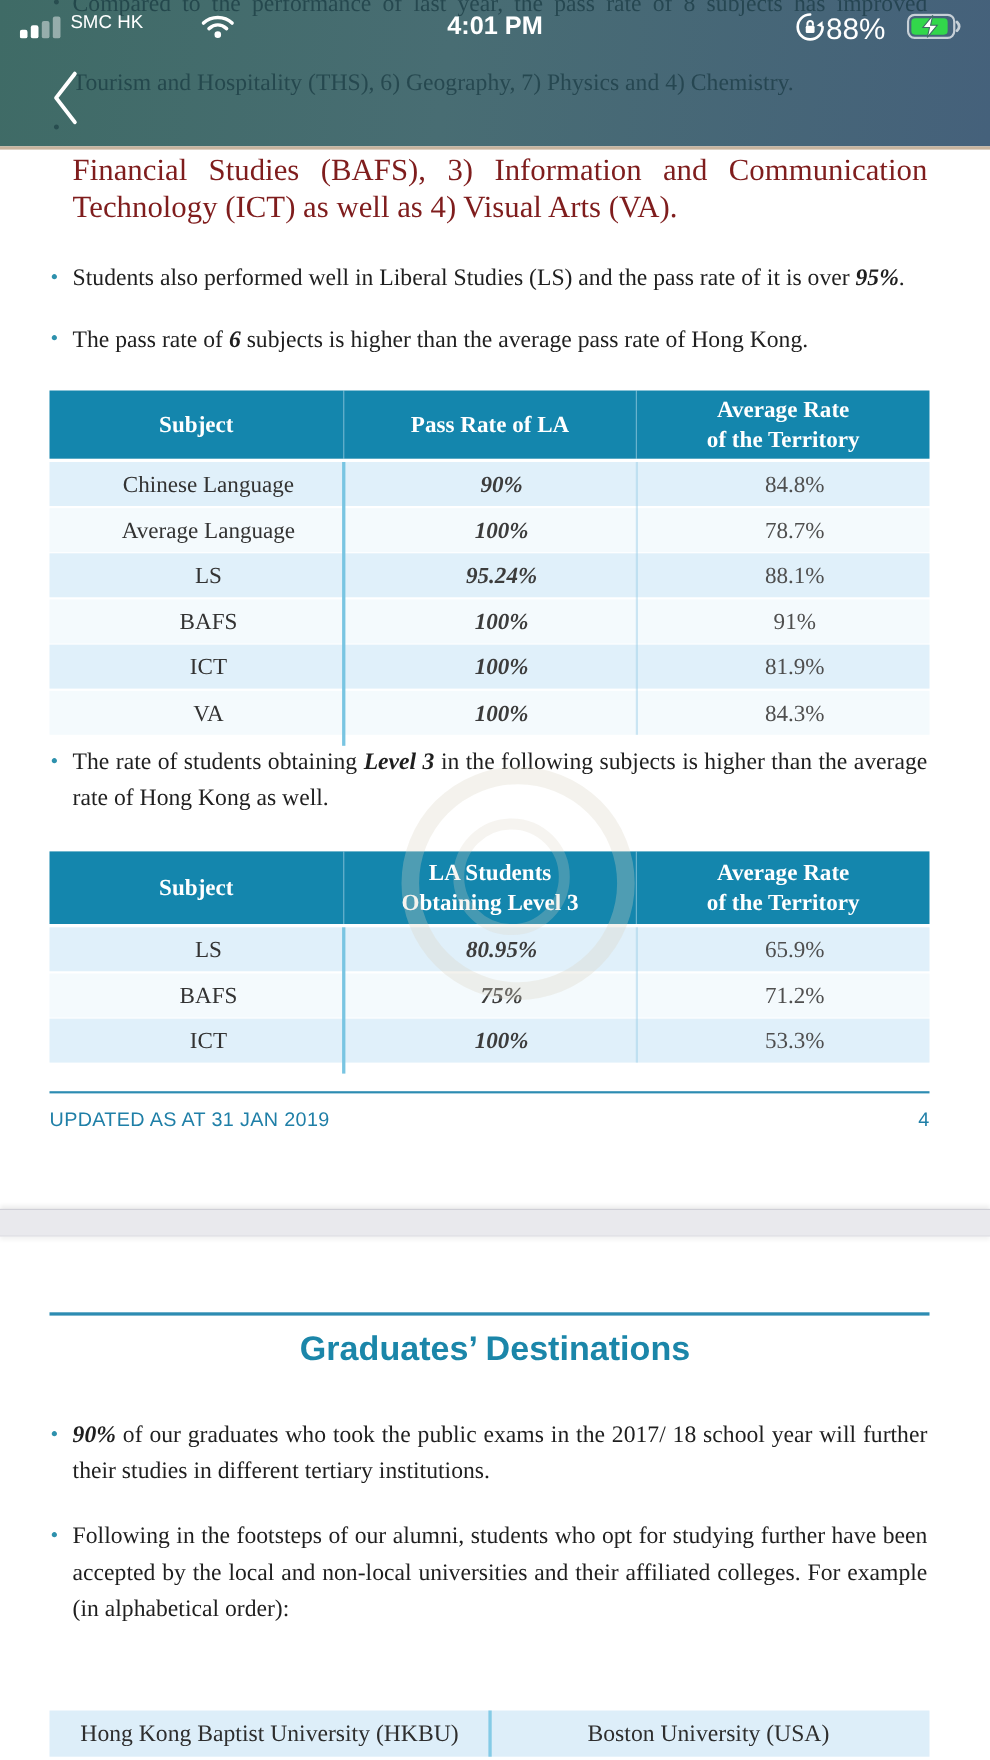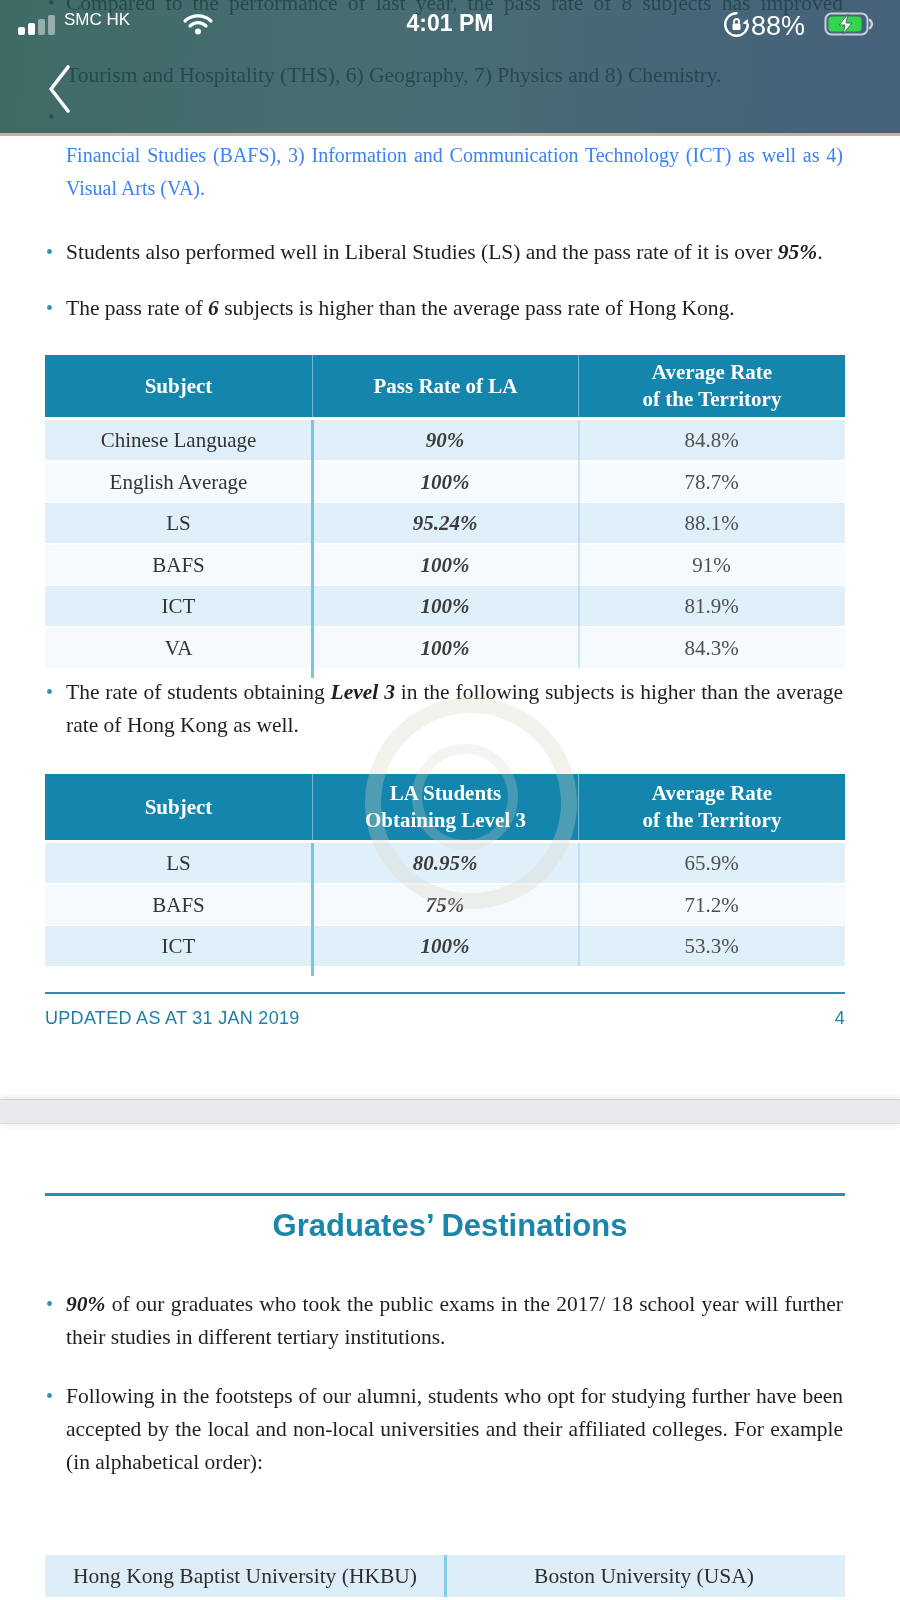--- a/index.html
+++ b/index.html
@@ -1,34 +1,34 @@
 <!DOCTYPE html>
 <html><head>
 <meta charset="utf-8">
 <style>
   html,body{margin:0;padding:0;background:#222;}
   .screen{position:relative;width:900px;height:1600px;margin:0 auto;background:#ffffff;
           overflow:hidden;font-family:"Liberation Serif",serif;color:#222;}
   
-  .para{position:absolute;left:66px;width:777px;font-size:20px;line-height:33px;
-        text-align:justify;color:#3b82f6;}
+  .para{position:absolute;left:66px;width:777px;font-size:28px;line-height:33px;
+        text-align:justify;color:#7f1d1d;}
   .bullet{position:absolute;left:66px;width:777px;font-size:21.5px;line-height:33px;
           text-align:justify;color:#1f1f1f;}
   .dot{position:absolute;left:-20px;top:0px;color:#2e91ad;font-size:20px;}
   .bi{font-weight:700;font-style:italic;}
   
   .tbl{position:absolute;left:45px;width:800px;margin-top:32px;}
   .thead{display:grid;grid-template-columns:267px 266px 267px;background:#1486ad;color:#fff;}
   .th{display:flex;flex-direction:column;justify-content:center;align-items:center;
       text-align:center;font-weight:700;font-size:21px;line-height:27px;}
   .th + .th{border-left:1px solid rgba(230,246,252,.45);}
   .h62 .th{min-height:62px;} .h66 .th{min-height:66px;}
   .tbody{margin-top:3px;position:relative;}
   .tr{display:grid;grid-template-columns:267px 266px 267px;height:40px;line-height:40px;
-      text-align:center;font-size:21px;margin-bottom:1.5px;}
+      text-align:center;font-size:21px;margin-bottom:1.5px;padding-left:11px;}
   .tr.odd{background:#e0f0fa;} .tr.even{background:#f4fafd;}
   .td.subj{color:#333;}
   .td.val{font-style:italic;font-weight:700;color:#3c3c3c;}
   .td.avg{color:#4f4f4f;}
   .vline1{position:absolute;left:266px;top:0;bottom:-10px;width:2.5px;background:#79c5e2;}
   .vline2{position:absolute;left:533px;top:0;bottom:0;width:1.5px;background:rgba(150,205,230,.45);}
   
   .rule{position:absolute;left:45px;width:800px;height:2px;background:#2d8cb2;}
   .footer{position:absolute;top:1008px;left:45px;width:800px;display:flex;
           justify-content:space-between;font-family:"Liberation Sans",sans-serif;
@@ -102,21 +102,21 @@
             <div>of the Territory</div>
         </div>
       </div>
       <div class="tbody">
         <div class="tr odd">
             <div class="td subj">Chinese Language</div>
             <div class="td val">90%</div>
             <div class="td avg">84.8%</div>
           </div>
         <div class="tr even">
-            <div class="td subj">English Average</div>
+            <div class="td subj">Average Language</div>
             <div class="td val">100%</div>
             <div class="td avg">78.7%</div>
           </div>
         <div class="tr odd">
             <div class="td subj">LS</div>
             <div class="td val">95.24%</div>
             <div class="td avg">88.1%</div>
           </div>
         <div class="tr even">
             <div class="td subj">BAFS</div>
@@ -208,21 +208,21 @@
         </div>
         <div class="vline3"></div>
       </div>
     </div>
   </div>
 
   <div class="overlay">
 
     <span class="gdot" style="top:-8px">•</span>
     <div class="ghost" style="top:-9px">Compared to the performance of last year, the pass rate of 8 subjects has improved</div>
-    <div class="ghost nojust" style="top:63px">Tourism and Hospitality (THS), 6) Geography, 7) Physics and 8) Chemistry.</div>
+    <div class="ghost nojust" style="top:63px">Tourism and Hospitality (THS), 6) Geography, 7) Physics and 4) Chemistry.</div>
     <span class="gdot" style="top:106px">•</span>
 
     <div class="statusbar">
       <svg class="icon" style="left:18px;top:14px" width="40" height="21">
         <rect x="0" y="13" width="7" height="8" rx="2" fill="#fff"></rect>
         <rect x="10" y="9" width="7" height="12" rx="2" fill="#fff"></rect>
         <rect x="20" y="5" width="7" height="16" rx="2" fill="rgba(255,255,255,.45)"></rect>
         <rect x="30" y="1" width="7" height="20" rx="2" fill="rgba(255,255,255,.45)"></rect>
       </svg>
       <span class="carrier">SMC HK</span>

